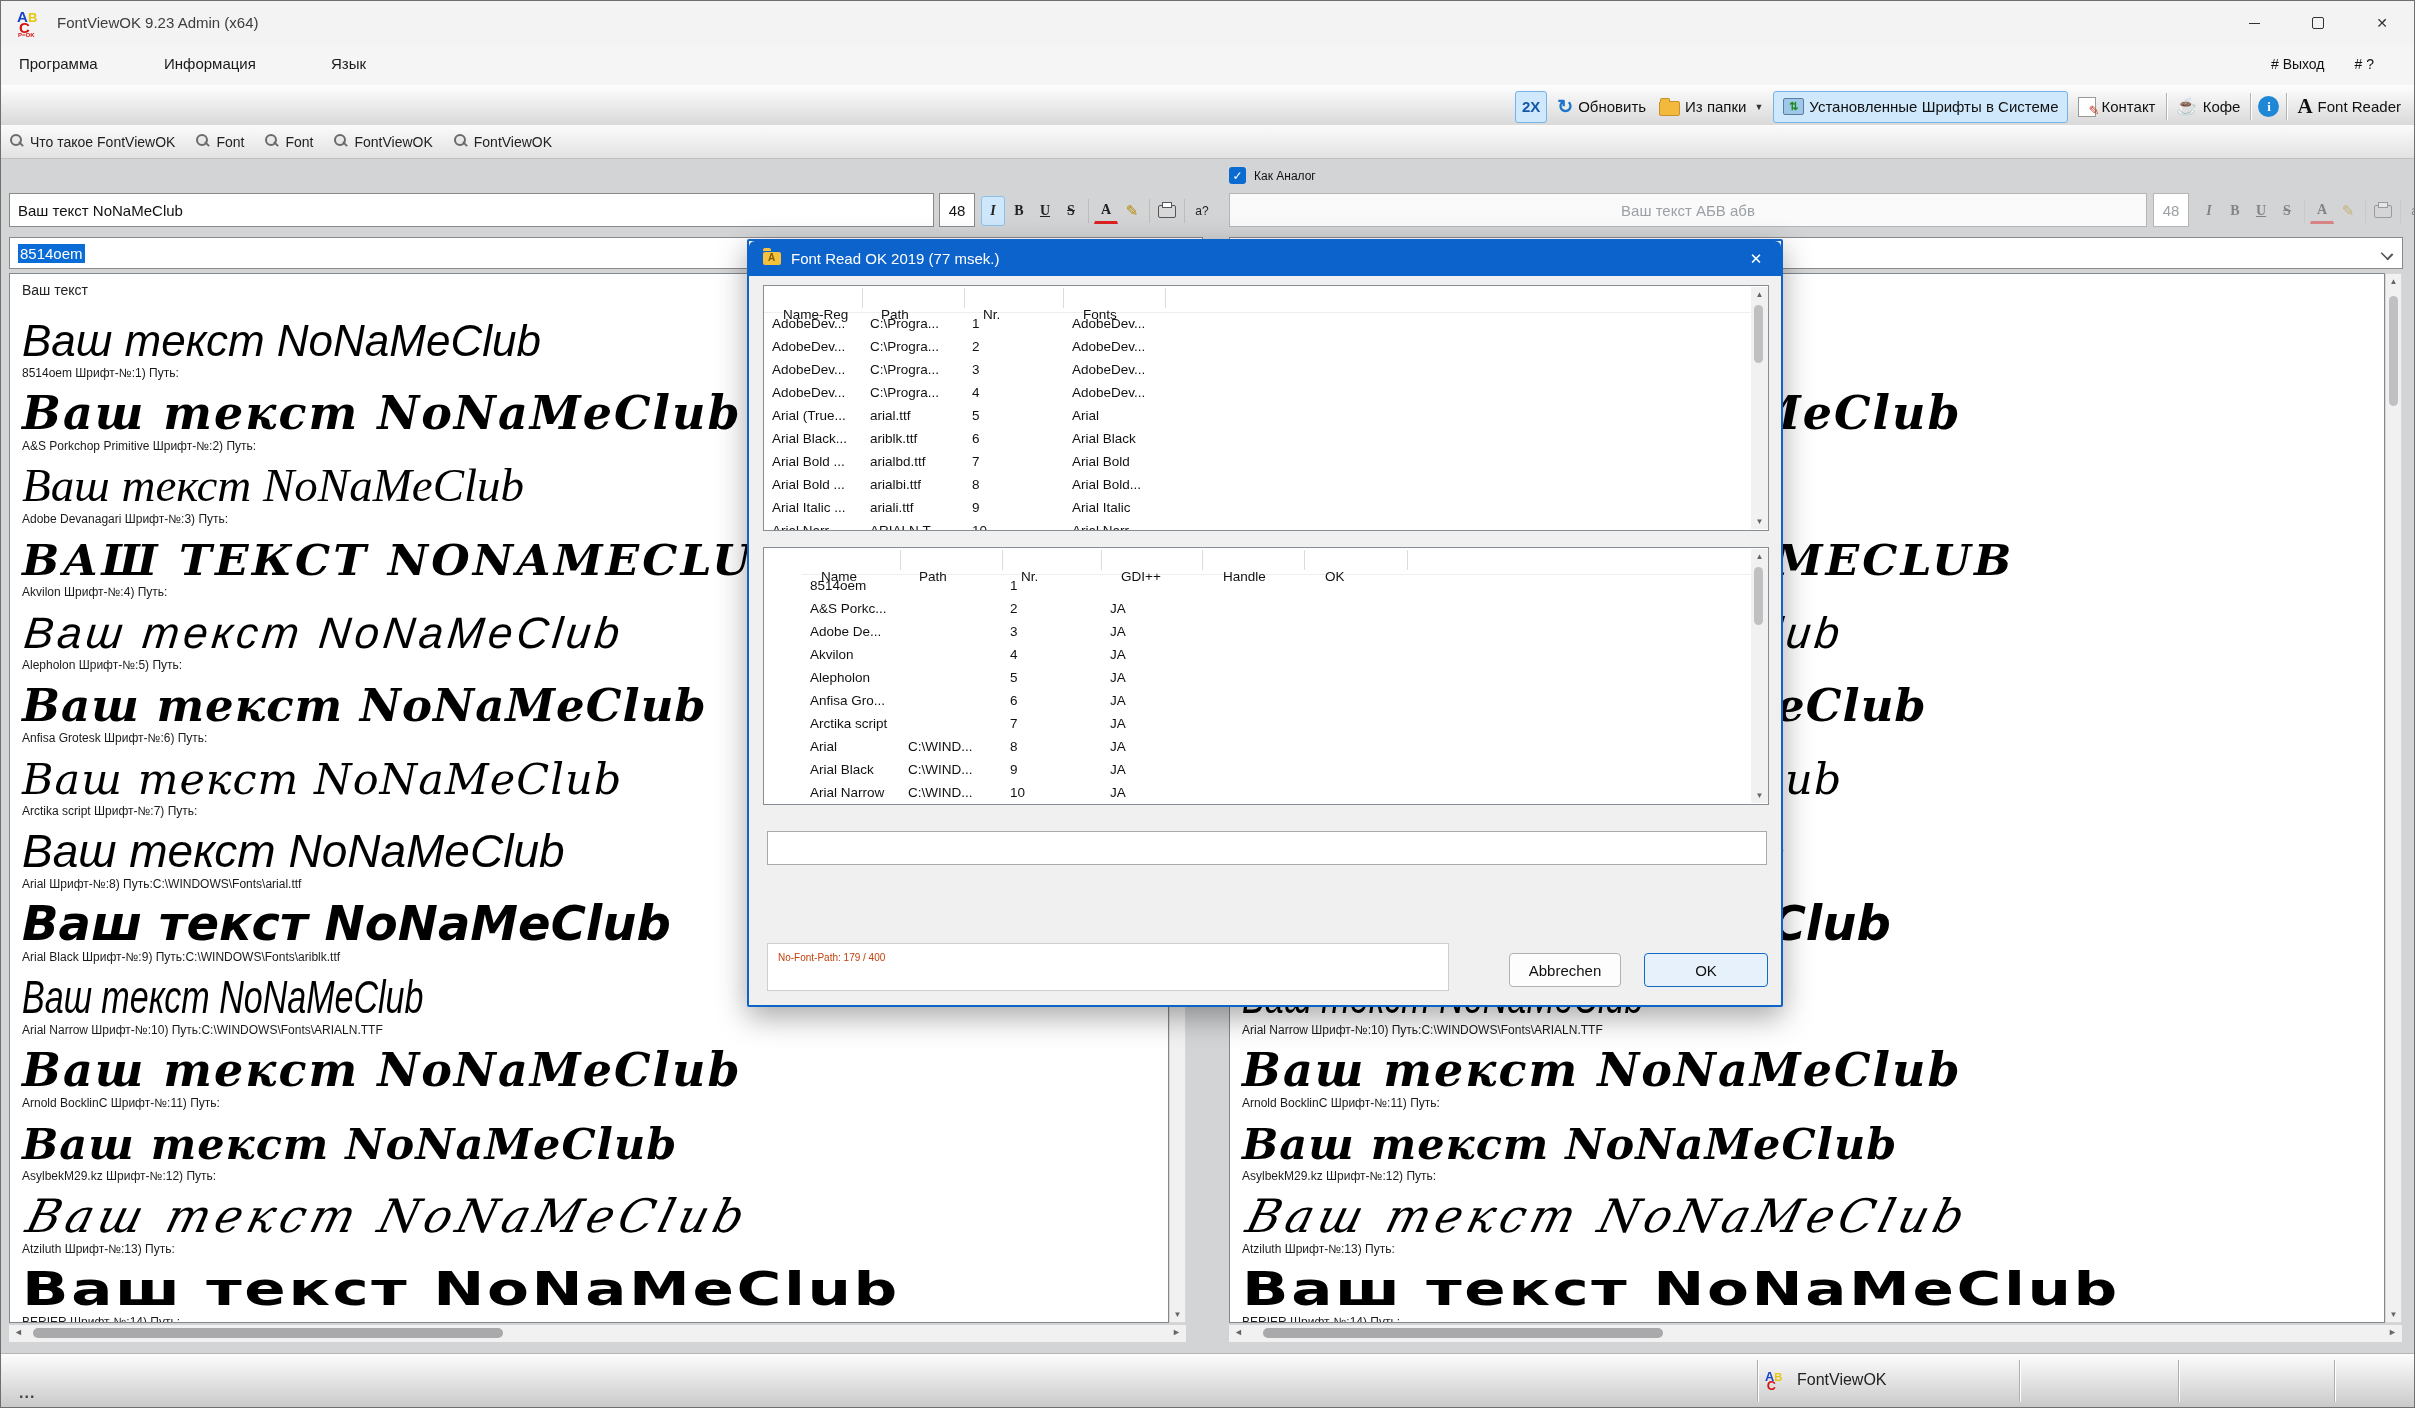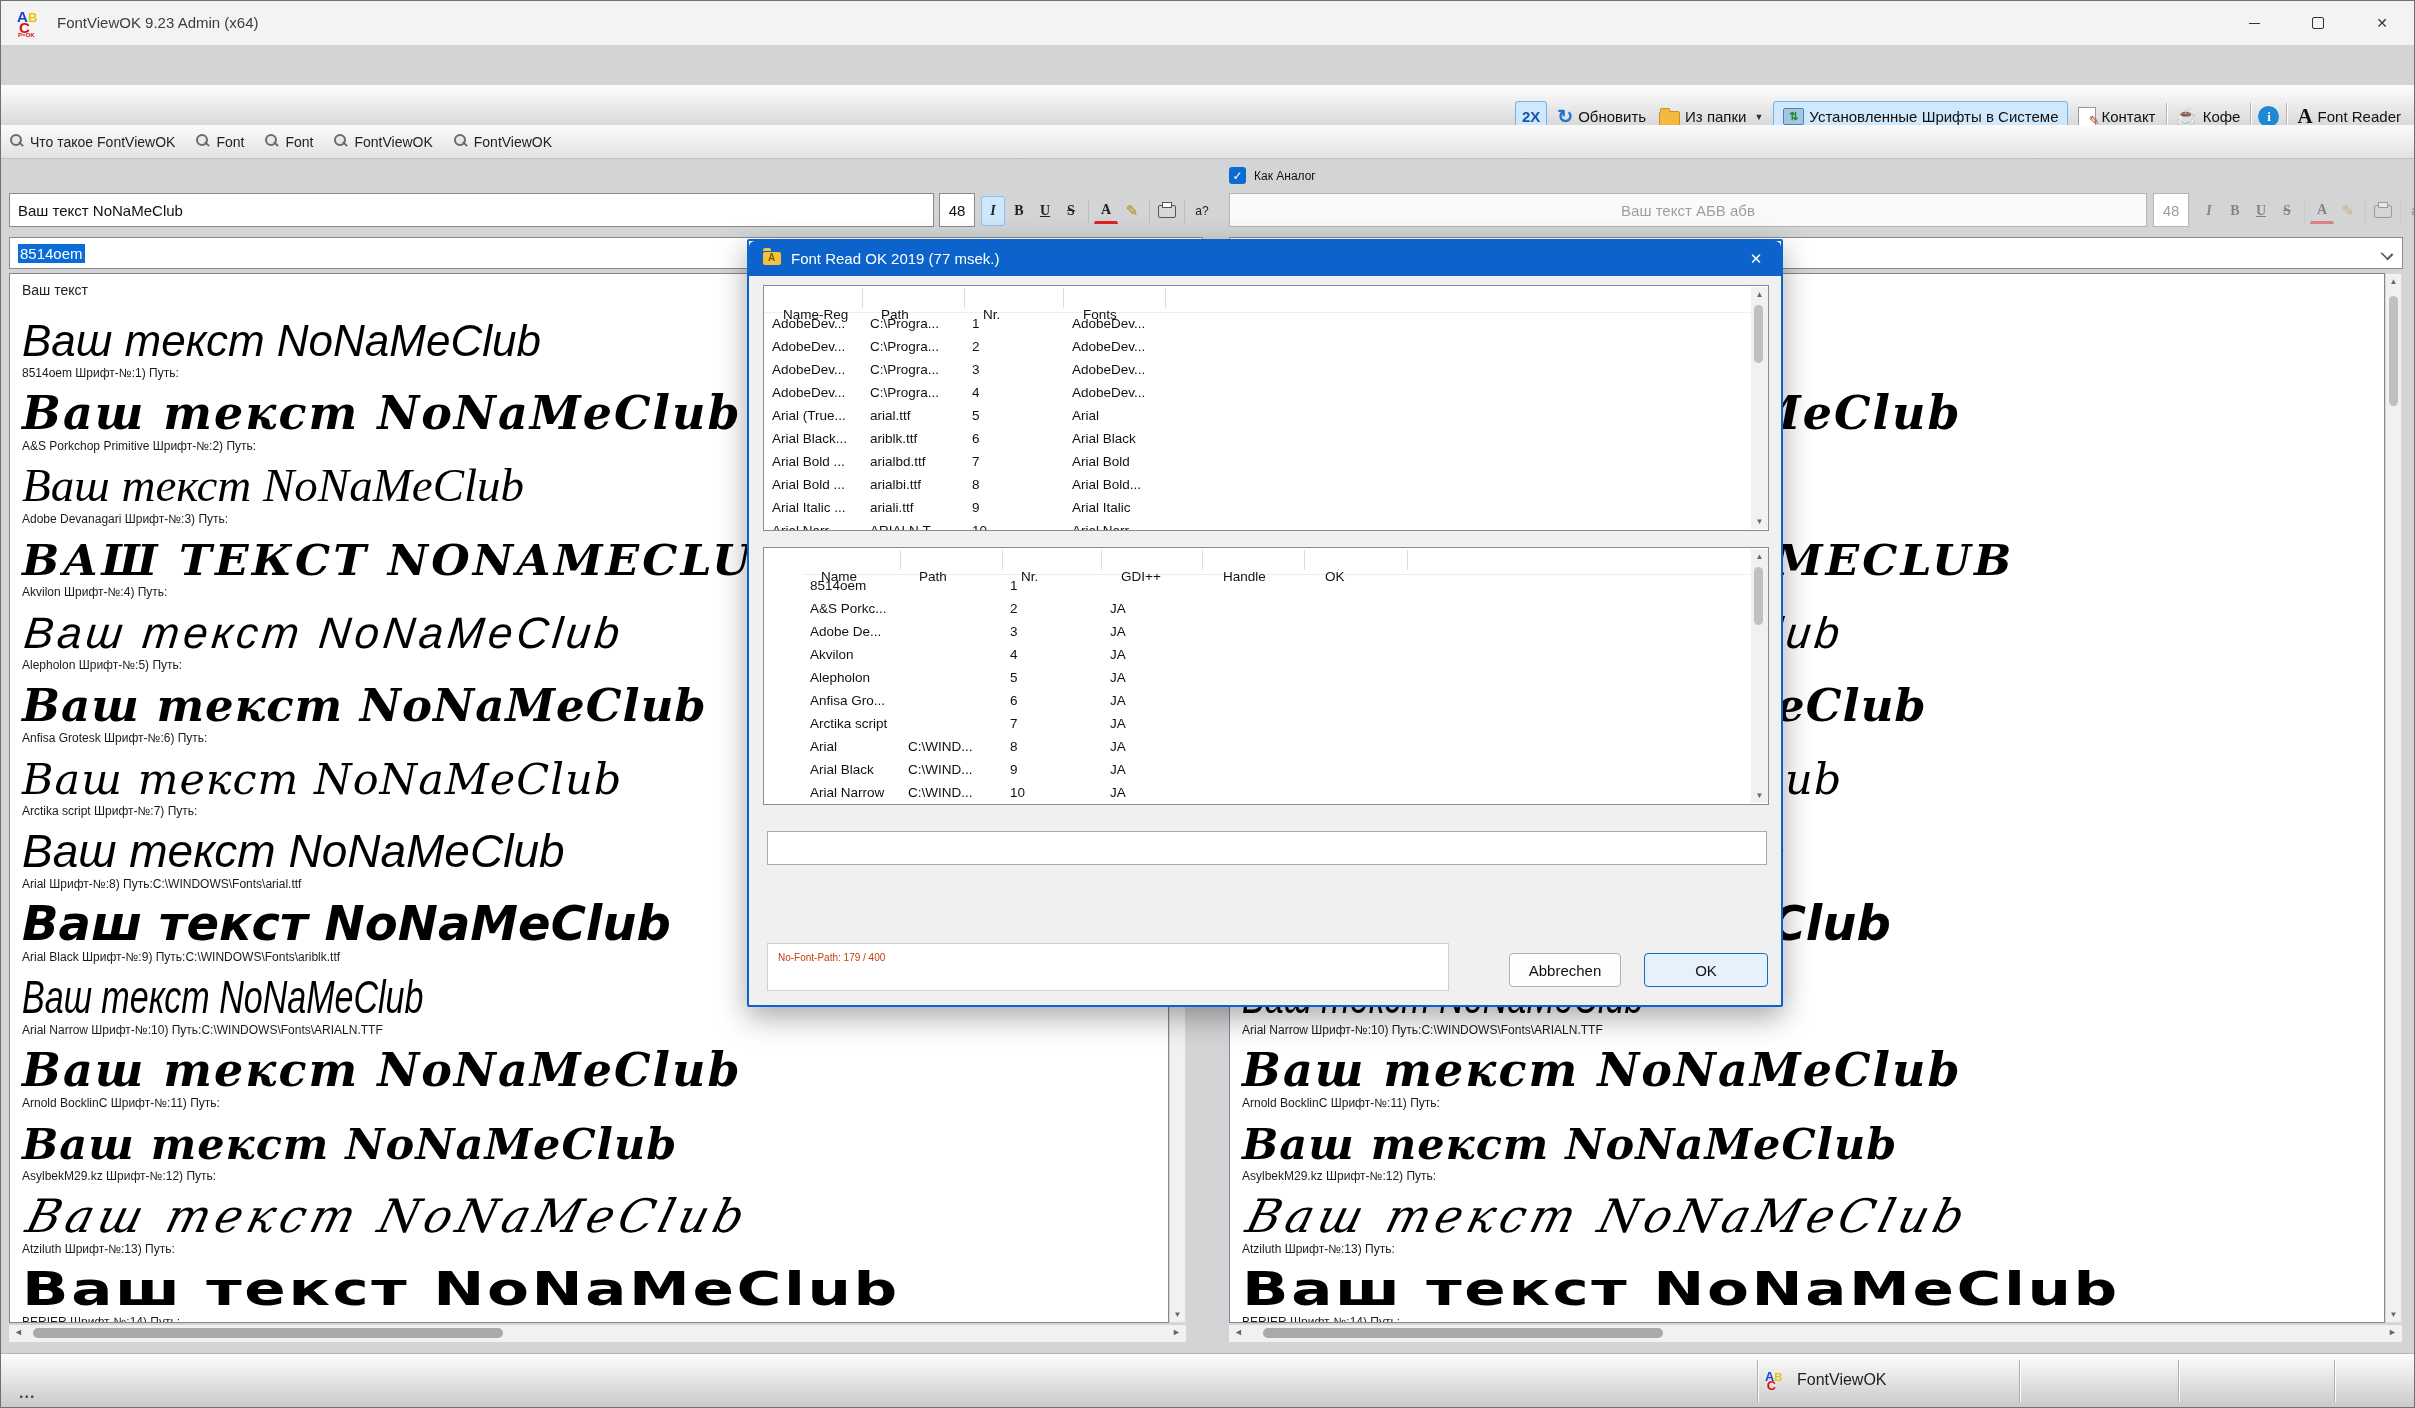--- a/index.html
+++ b/index.html
@@ -19,21 +19,21 @@
   .glyph-min{width:11px;height:1px;background:#333;display:block;}
   .glyph-max{width:10px;height:10px;border:1px solid #333;border-radius:2px;display:block;}
   .glyph-close{font-size:14px;}
   
   .menubar{position:absolute;left:0;top:44px;width:100%;height:40px;background:#f5f5f5;}
   .menu-item{position:absolute;top:10px;font-size:15px;color:#1a1a1a;}
   .menu-right{position:absolute;top:11px;right:40px;font-size:14px;color:#111;display:flex;gap:30px;}
   
   .toolbar{position:absolute;left:0;top:84px;width:100%;height:40px;
            background:linear-gradient(#fefefe,#d9d9da);border-bottom:1px solid #bdbdbd;}
-  .tb-cluster{position:absolute;right:10px;top:15px;height:33px;display:flex;align-items:center;gap:7px;font-size:15px;color:#111;}
+  .tb-cluster{position:absolute;right:10px;top:5px;height:33px;display:flex;align-items:center;gap:7px;font-size:15px;color:#111;}
   .tb-group{display:flex;align-items:center;gap:5px;padding:0 3px;height:30px;}
   .tb-btn-blue{background:#cfe8fb;border:1px solid #74b2e8;border-radius:3px;}
   .tb-2x{font-weight:bold;color:#1457a8;padding:0 6px;font-size:15px;}
   .tb-sep{width:1px;height:27px;background:#b3b3b3;box-shadow:1px 0 0 #fff;}
   .ic-refresh{color:#1b74c9;font-size:19px;font-weight:bold;line-height:1;}
   .ic-folder{position:relative;width:19px;height:13px;background:#f2b93c;border:1px solid #c8922a;border-radius:2px;margin-top:3px;}
   .ic-folder::before{content:"";position:absolute;left:0;top:-4px;width:8px;height:3px;background:#f2b93c;border:1px solid #c8922a;border-bottom:none;border-radius:2px 2px 0 0;}
   .ic-caret{font-size:9px;color:#333;margin-left:3px;}
   .ic-monitor{width:19px;height:15px;background:#9ec7e8;border:1px solid #5a7da0;border-radius:2px;display:flex;align-items:center;justify-content:center;color:#1c8a1c;font-size:11px;font-weight:bold;line-height:1;}
   .ic-contact{position:relative;width:16px;height:18px;background:#fff;border:1px solid #999;}
@@ -148,20 +148,29 @@
         </div>
       <div class="winbtn">
           <span class="glyph-max"></span>
         </div>
       <div class="winbtn">
           <span class="glyph-close">✕</span>
         </div>
     </div>
   </div>
 
+  <div class="menubar">
+    <div class="menu-item" style="left:18px">Программа</div>
+    <div class="menu-item" style="left:163px">Информация</div>
+    <div class="menu-item" style="left:330px">Язык</div>
+    <div class="menu-right">
+      <span># Выход</span>
+      <span># ?</span>
+    </div>
+  </div>
 
   <div class="toolbar">
     <div class="tb-cluster">
       <div class="tb-group tb-btn-blue tb-2x">2X</div>
       <div class="tb-group">
         <span class="ic-refresh">↻</span>
         <span>Обновить</span>
       </div>
       <div class="tb-group">
         <span class="ic-folder"></span>

